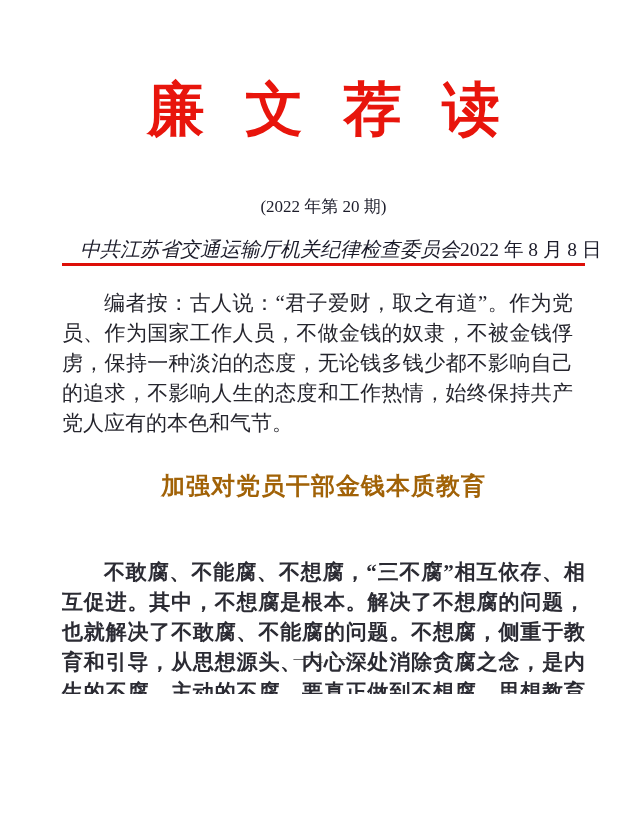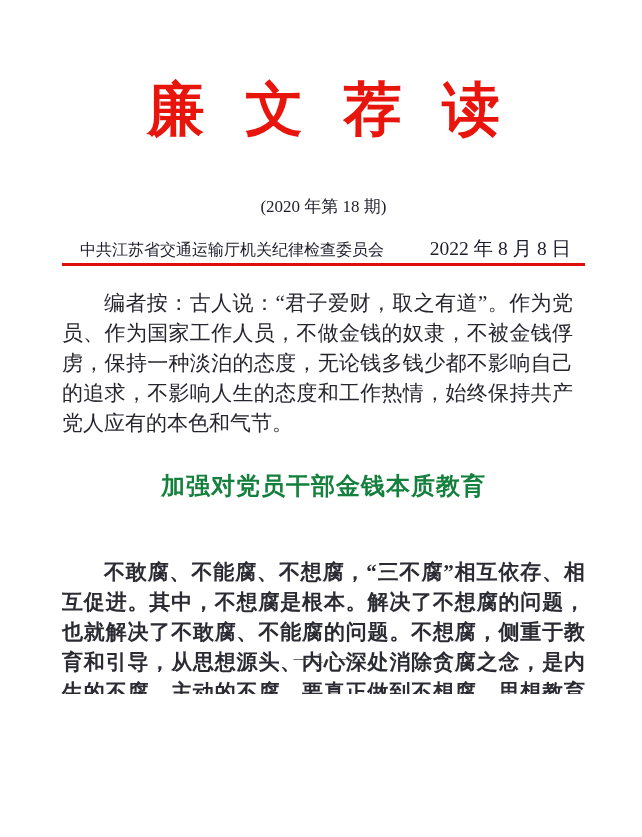--- a/index.html
+++ b/index.html
@@ -39,23 +39,24 @@
   }
   .masthead-row {
     margin-top: 16px;
     display: flex;
     justify-content: space-between;
     align-items: baseline;
     padding: 0 14px 0 18px;
     color: #1c1c2a;
   }
   .publisher {
-    font-size: 16px;
+    font-size: 20px;
     line-height: 26px;
     white-space: nowrap;
+    font-style: italic;
   }
   .pub-date {
     font-size: 19.5px;
     line-height: 26px;
     white-space: nowrap;
   }
   .red-rule {
     border: none;
     border-top: 3px solid #dd0f08;
     margin: 0;
@@ -67,21 +68,21 @@
     text-align: justify;
     text-indent: 2em;
     color: #26262e;
   }
   .article-title {
     margin: 30px 0 0 0;
     font-size: 24px;
     line-height: 36px;
     font-weight: bold;
     text-align: center;
-    color: #15803d;
+    color: #a16207;
     letter-spacing: 1px;
   }
   .body-para {
     margin: 0;
     font-size: 21px;
     line-height: 30px;
     text-align: justify;
     text-indent: 2em;
     color: #2b2b33;
     font-weight: bold;
@@ -101,21 +102,21 @@
     letter-spacing: 2px;
   }
 </style>
 </head>
 <body>
 
 <div class="page">
 
   <h1 class="masthead-title">廉 文 荐 读</h1>
 
-  <div class="issue-line">(2020 年第 18 期)</div>
+  <div class="issue-line">(2022 年第 20 期)</div>
 
   <div class="masthead-row">
     <span class="publisher">中共江苏省交通运输厅机关纪律检查委员会</span>
     <span class="pub-date">2022 年 8 月 8 日</span>
   </div>
 
   <hr class="red-rule">
 
   <p class="editor-note">编者按：古人说：“君子爱财，取之有道”。作为党员、作为国家工作人员，不做金钱的奴隶，不被金钱俘虏，保持一种淡泊的态度，无论钱多钱少都不影响自己的追求，不影响人生的态度和工作热情，始终保持共产党人应有的本色和气节。</p>
 

